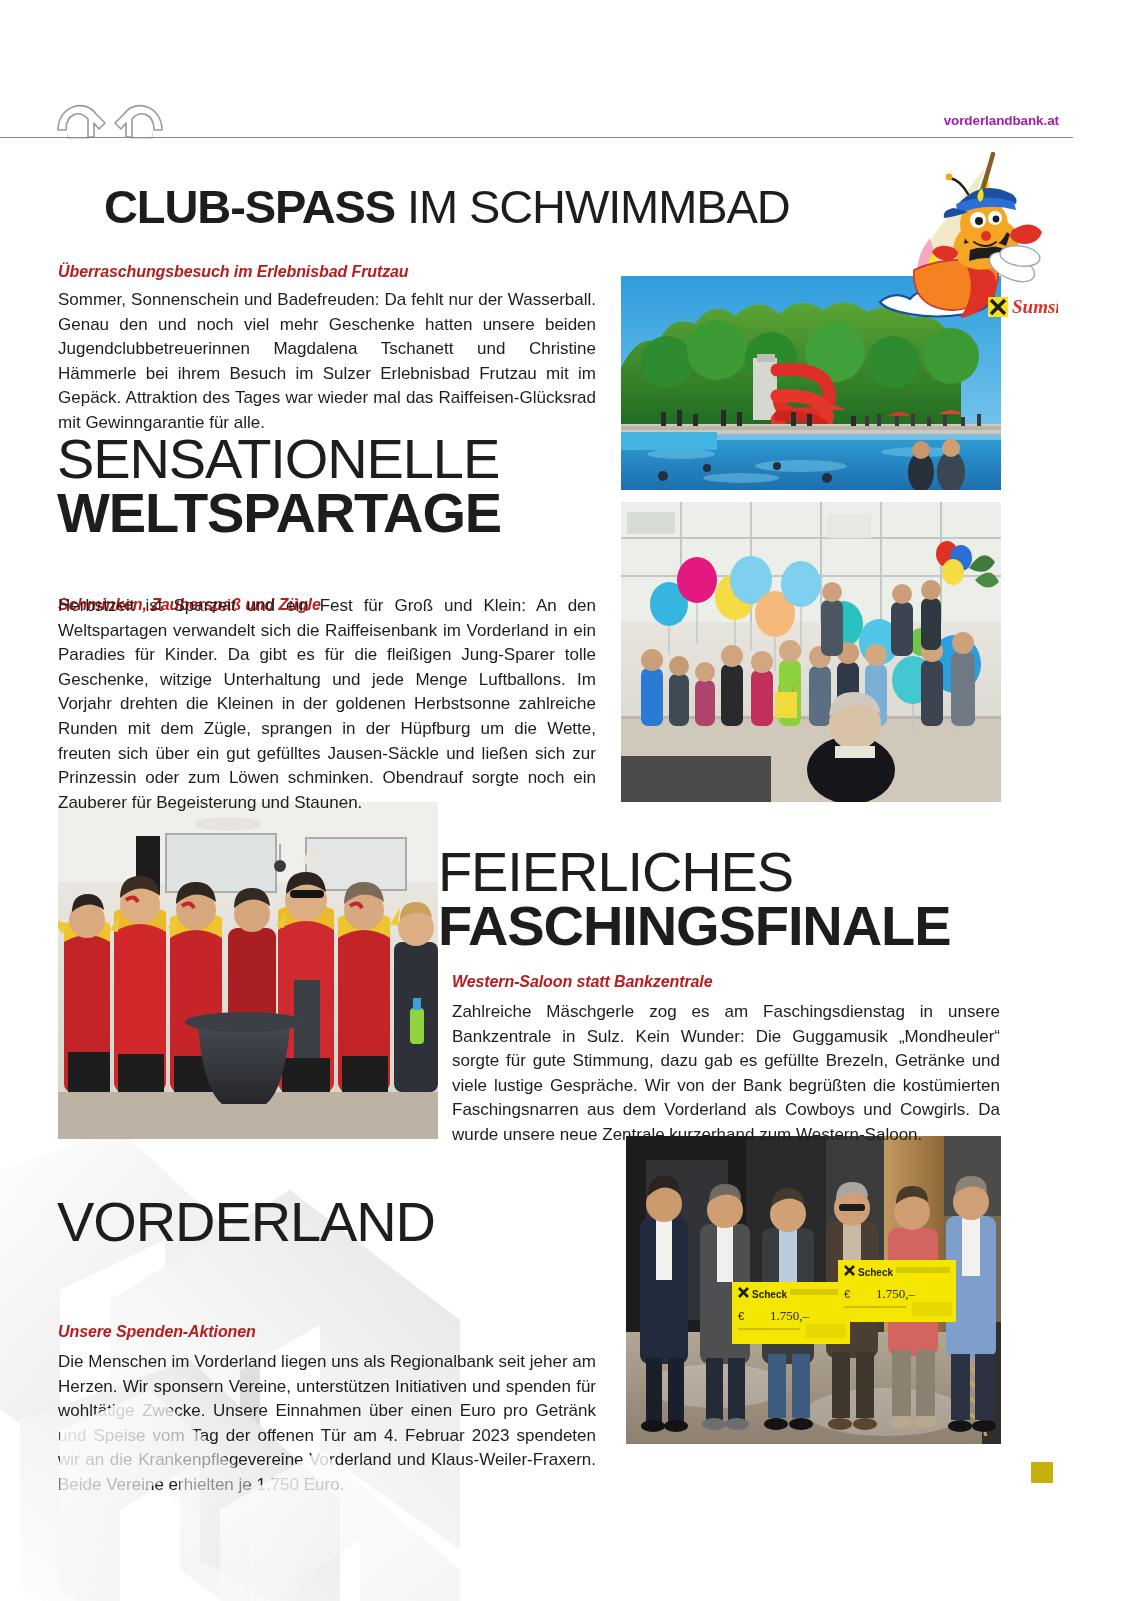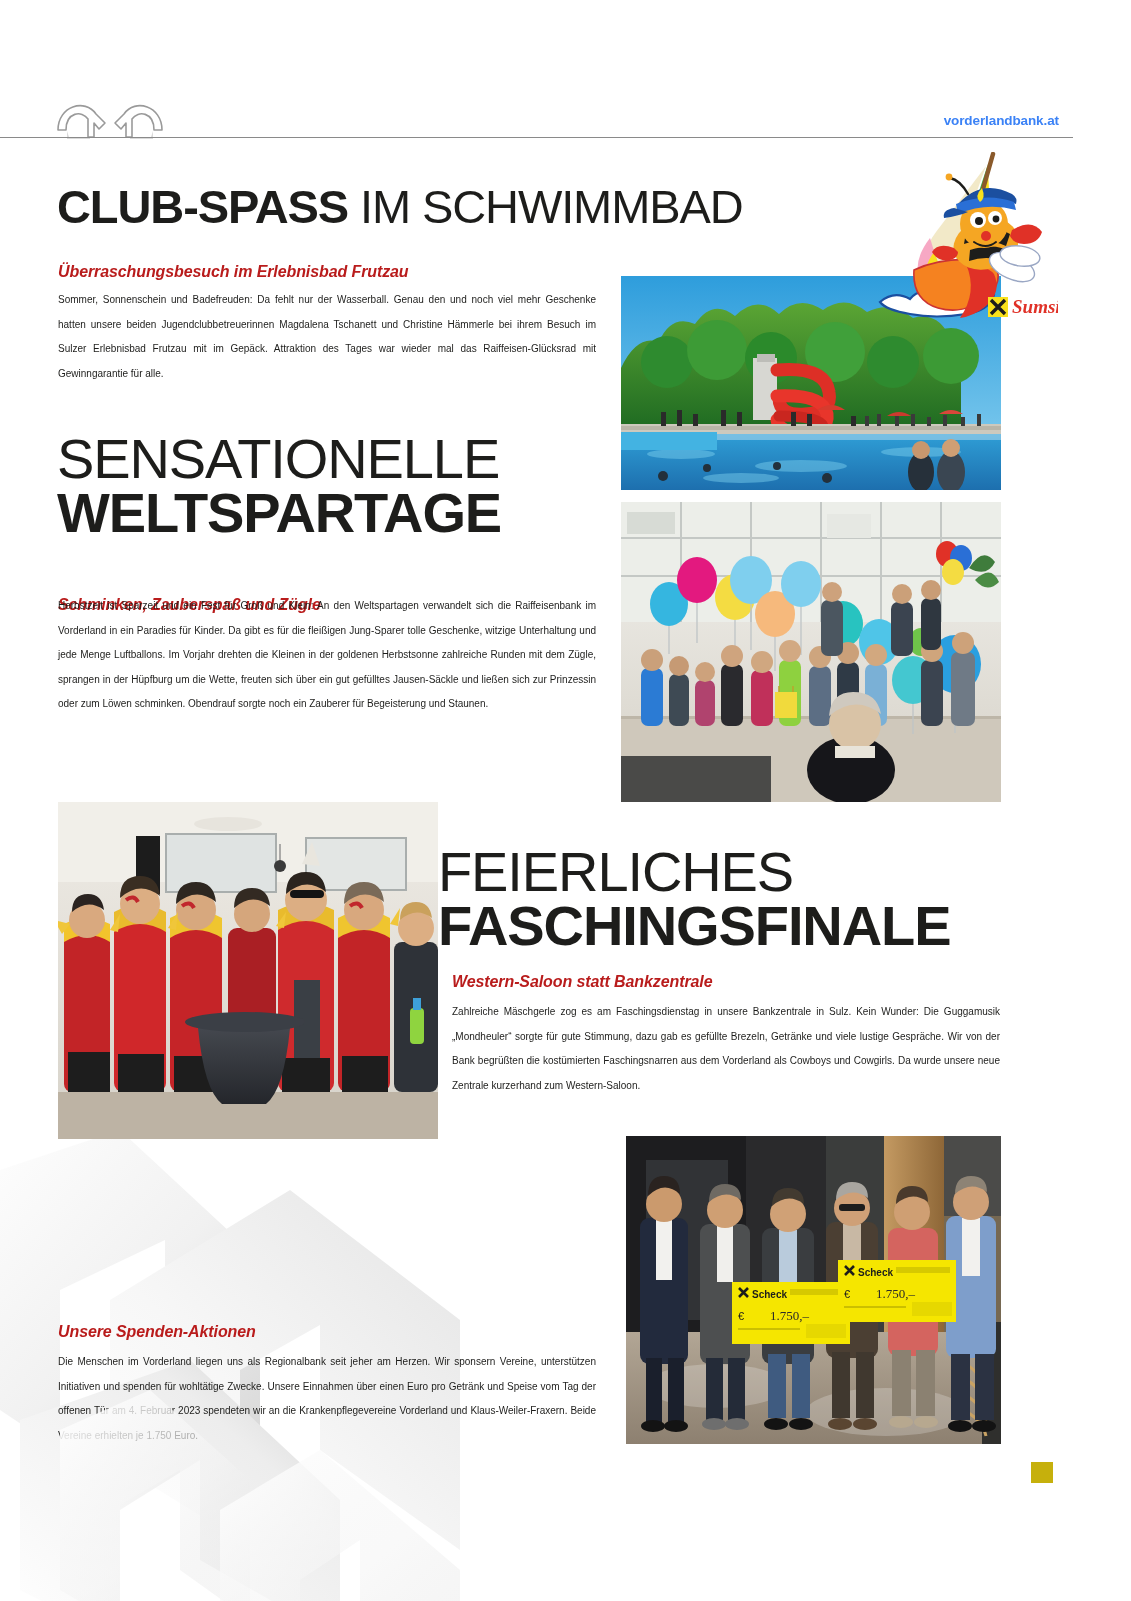--- a/index.html
+++ b/index.html
@@ -19,49 +19,50 @@
   .wm{position:absolute;pointer-events:none;z-index:0;}
   .wm-bl{left:-40px;top:1120px;width:520px;height:520px;opacity:1;}
   .wm-bl2{left:60px;top:1390px;width:420px;height:300px;}
 
   
   .header{position:absolute;left:0;top:0;width:1131px;height:140px;z-index:5;}
   .logo-mark{position:absolute;left:55px;top:92px;width:110px;height:50px;}
   .site-url{
     position:absolute;right:72px;top:113px;
     font-size:13.5px;font-weight:bold;letter-spacing:-0.1px;
-    color:#3b82f6;text-align:center;white-space:nowrap;
+    color:#a21caf;text-align:center;white-space:nowrap;
   }
   .header-rule{
     position:absolute;left:0;top:137px;width:1073px;height:1px;background:#8a8a8a;
   }
 
   
   .h-big{
     position:absolute;z-index:3;
     font-size:47px;line-height:54px;
     letter-spacing:-1.1px;
     color:#1d1d1b;font-weight:normal;
     white-space:nowrap;
+    margin-left:47px;
   }
   .h-big b{font-weight:bold;}
   .h-stack{
     position:absolute;z-index:3;
     font-size:56px;line-height:54px;letter-spacing:-1.1px;
     color:#1d1d1b;font-weight:normal;
   }
   .h-stack .l2{font-weight:bold;display:block;}
   .kicker{
     position:absolute;z-index:3;
     font-size:16px;font-weight:bold;font-style:italic;
     color:#b91c1c;letter-spacing:-0.1px;white-space:nowrap;
   }
   .body-text{
     position:absolute;z-index:3;
-    font-size:10px;line-height:24.6px;
+    font-size:17px;line-height:24.6px;
     color:#1d1d1b;text-align:justify;
   }
 
   
   .photo{position:absolute;overflow:hidden;z-index:2;background:#cfd6da;}
   .photo > svg{display:block;width:100%;height:100%;}
 
   
   .mascot{position:absolute;left:862px;top:152px;width:196px;height:175px;z-index:6;}
 
@@ -449,20 +450,21 @@
   </div>
 
   <div class="h-stack" style="left:438px;top:845px;">
     <span class="l1">FEIERLICHES</span>
     <span class="l2">FASCHINGSFINALE</span>
   </div>
   <div class="kicker" style="left:452px;top:973px;">Western-Saloon statt Bankzentrale</div>
   <div class="body-text" style="left:452px;top:1000px;width:548px;">Zahlreiche Mäschgerle zog es am Faschingsdienstag in unsere Bankzentrale in Sulz. Kein Wunder: Die Guggamusik „Mondheuler“ sorgte für gute Stimmung, dazu gab es gefüllte Brezeln, Getränke und viele lustige Gespräche. Wir von der Bank begrüßten die kostümierten Faschingsnarren aus dem Vorderland als Cowboys und Cowgirls. Da wurde unsere neue Zentrale kurzerhand zum Western-Saloon.</div>
 
   <div class="h-stack" style="left:57px;top:1195px;">
+    <span class="l2" style="font-weight:normal;">VORDERLAND</span>
   </div>
   <div class="kicker" style="left:58px;top:1323px;">Unsere Spenden-Aktionen</div>
   <div class="body-text" style="left:58px;top:1350px;width:538px;">Die Menschen im Vorderland liegen uns als Regionalbank seit jeher am Herzen. Wir sponsern Vereine, unterstützen Initiativen und spenden für wohltätige Zwecke. Unsere Einnahmen über einen Euro pro Getränk und Speise vom Tag der offenen Tür am 4. Februar 2023 spendeten wir an die Krankenpflegevereine Vorderland und Klaus-Weiler-Fraxern. Beide Vereine erhielten je 1.750 Euro.</div>
 
   <div class="photo" style="left:626px;top:1136px;width:375px;height:308px;">
     <svg viewBox="0 0 375 308" preserveAspectRatio="none" aria-hidden="true">
       <defs>
         <linearGradient id="flr" x1="0" y1="0" x2="0" y2="1">
           <stop offset="0%" stop-color="#b2a695"></stop>
             <stop offset="100%" stop-color="#8d8070"></stop>

